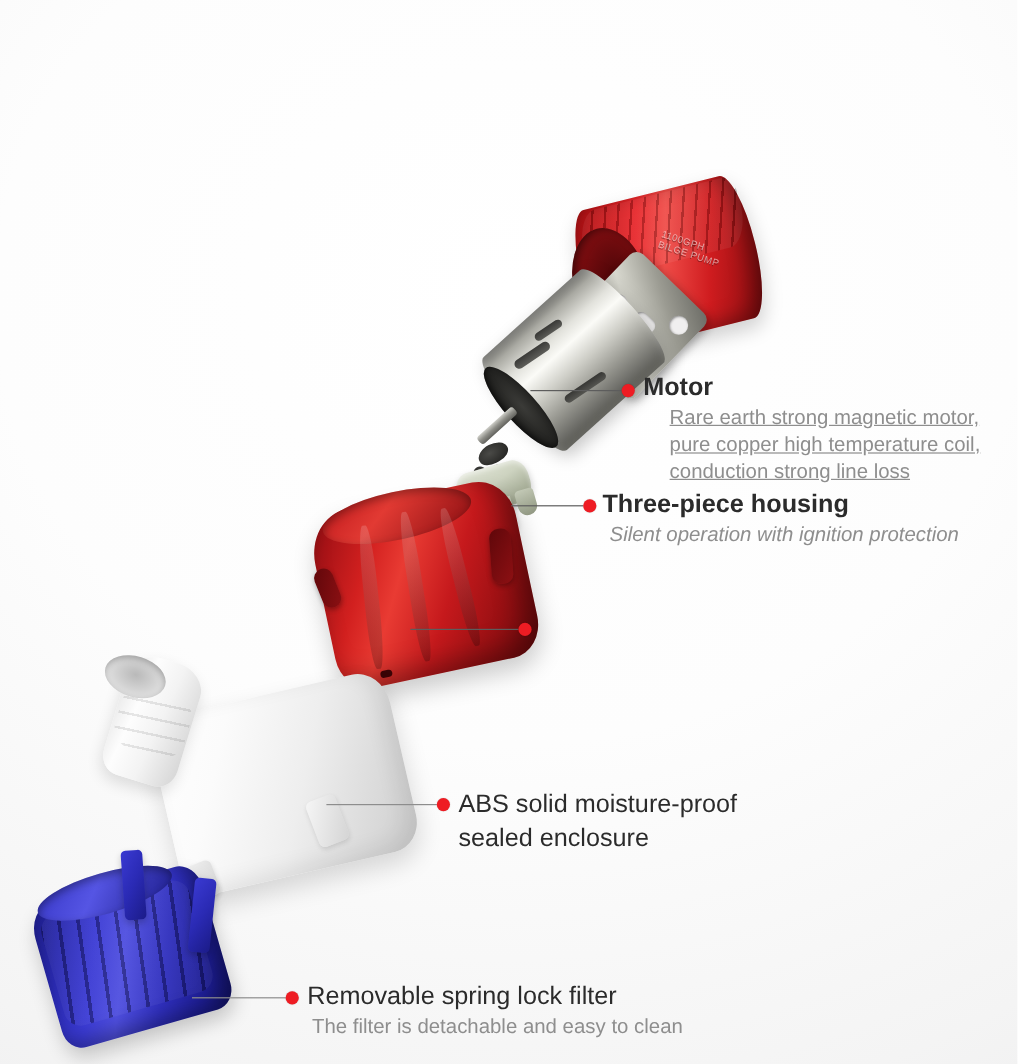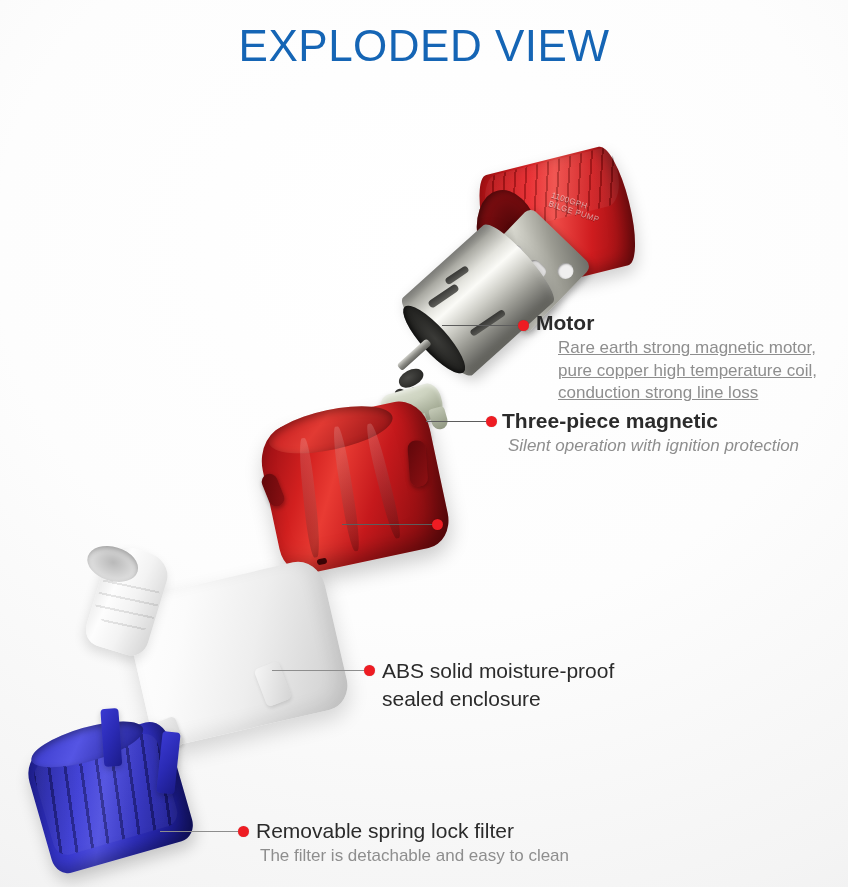--- a/index.html
+++ b/index.html
@@ -299,21 +299,20 @@
     border-radius: 4px;
     box-shadow: 0 3px 6px rgba(0,0,0,.22);
   }
 </style>
 </head>
 <body>
 
 <div id="page">
 
   <div class="header">
-    <div class="title">EXPLODED VIEW</div>
   </div>
 
   <div class="part cap-wrap">
     <div class="cap-body"></div>
     <div class="cap-ribs"></div>
     <div class="cap-mouth"></div>
     <div class="cap-emboss">1100GPH
 BILGE PUMP</div>
   </div>
 
@@ -380,21 +379,21 @@
   <div class="callout" style="left:536px;top:310px;">
     <div class="ctitle" style="font-weight:700;">Motor</div>
     <div class="cdesc" style="margin-left:22px;text-decoration:underline;">Rare earth strong magnetic motor,
 pure copper high temperature coil,
 conduction strong line loss</div>
   </div>
 
   <div class="leader" style="left:426px;top:421px;width:60px;"></div>
   <div class="dot" style="left:486px;top:416px;"></div>
   <div class="callout" style="left:502px;top:408px;">
-    <div class="ctitle" style="font-weight:700;">Three-piece magnetic</div>
+    <div class="ctitle" style="font-weight:700;">Three-piece housing</div>
     <div class="cdesc" style="margin-left:6px;font-style:italic;">Silent operation with ignition protection</div>
   </div>
 
   <div class="leader" style="left:342px;top:524px;width:90px;"></div>
   <div class="dot" style="left:432px;top:519px;"></div>
 
   <div class="leader light" style="left:272px;top:670px;width:92px;"></div>
   <div class="dot" style="left:364px;top:665px;"></div>
   <div class="callout thin" style="left:382px;top:657px;">
     <div class="ctitle" style="white-space:pre-line;line-height:1.35;">ABS solid moisture-proof

